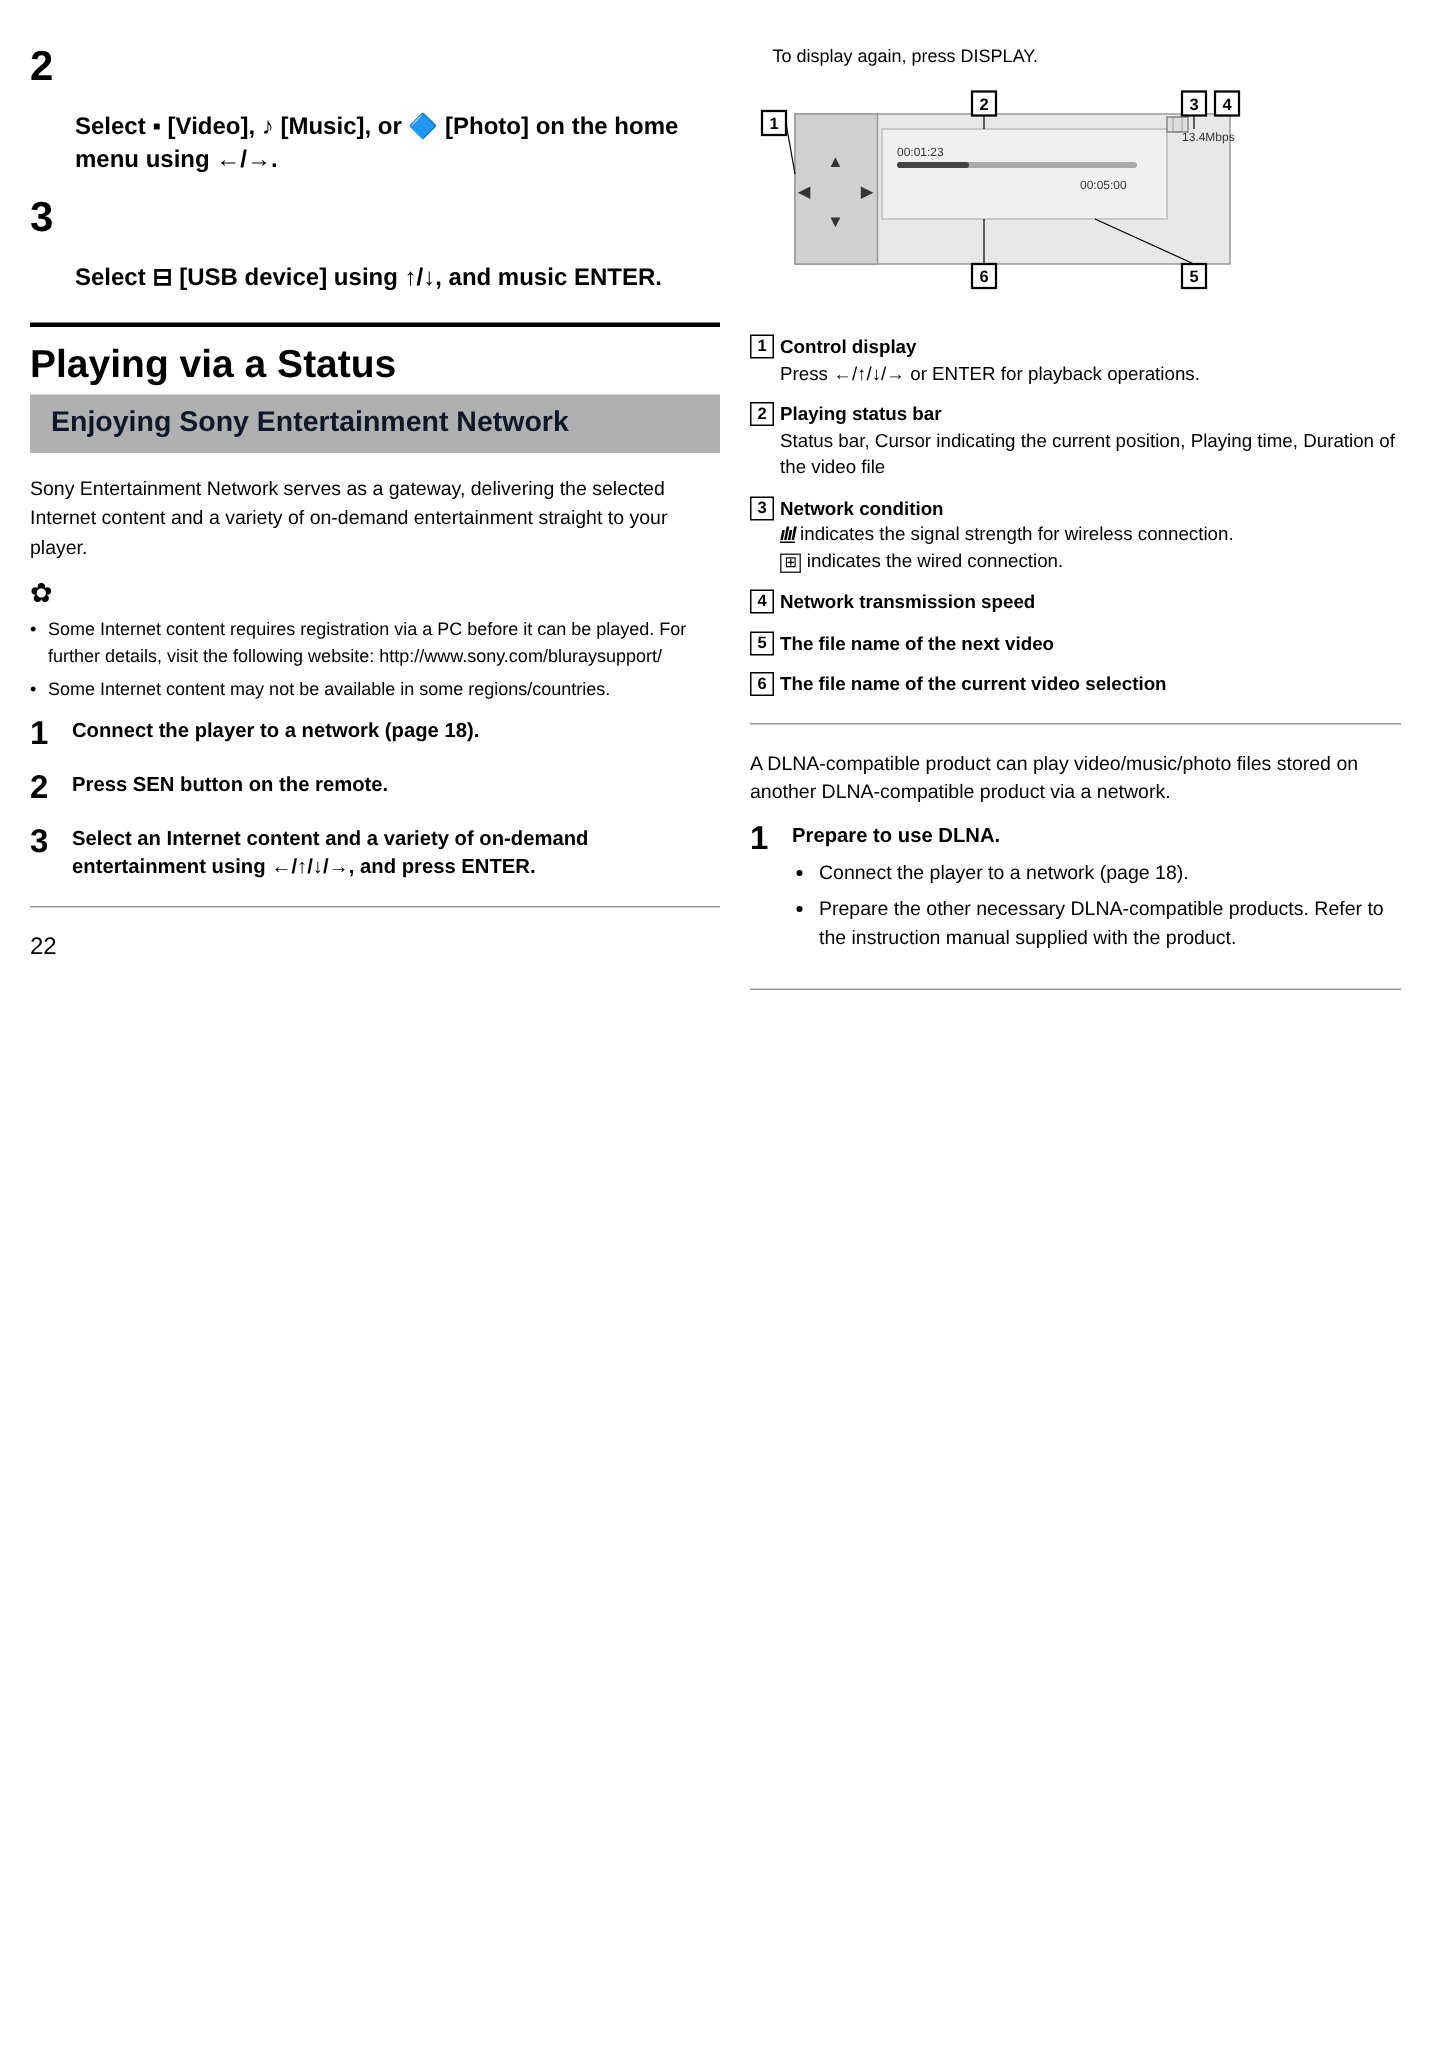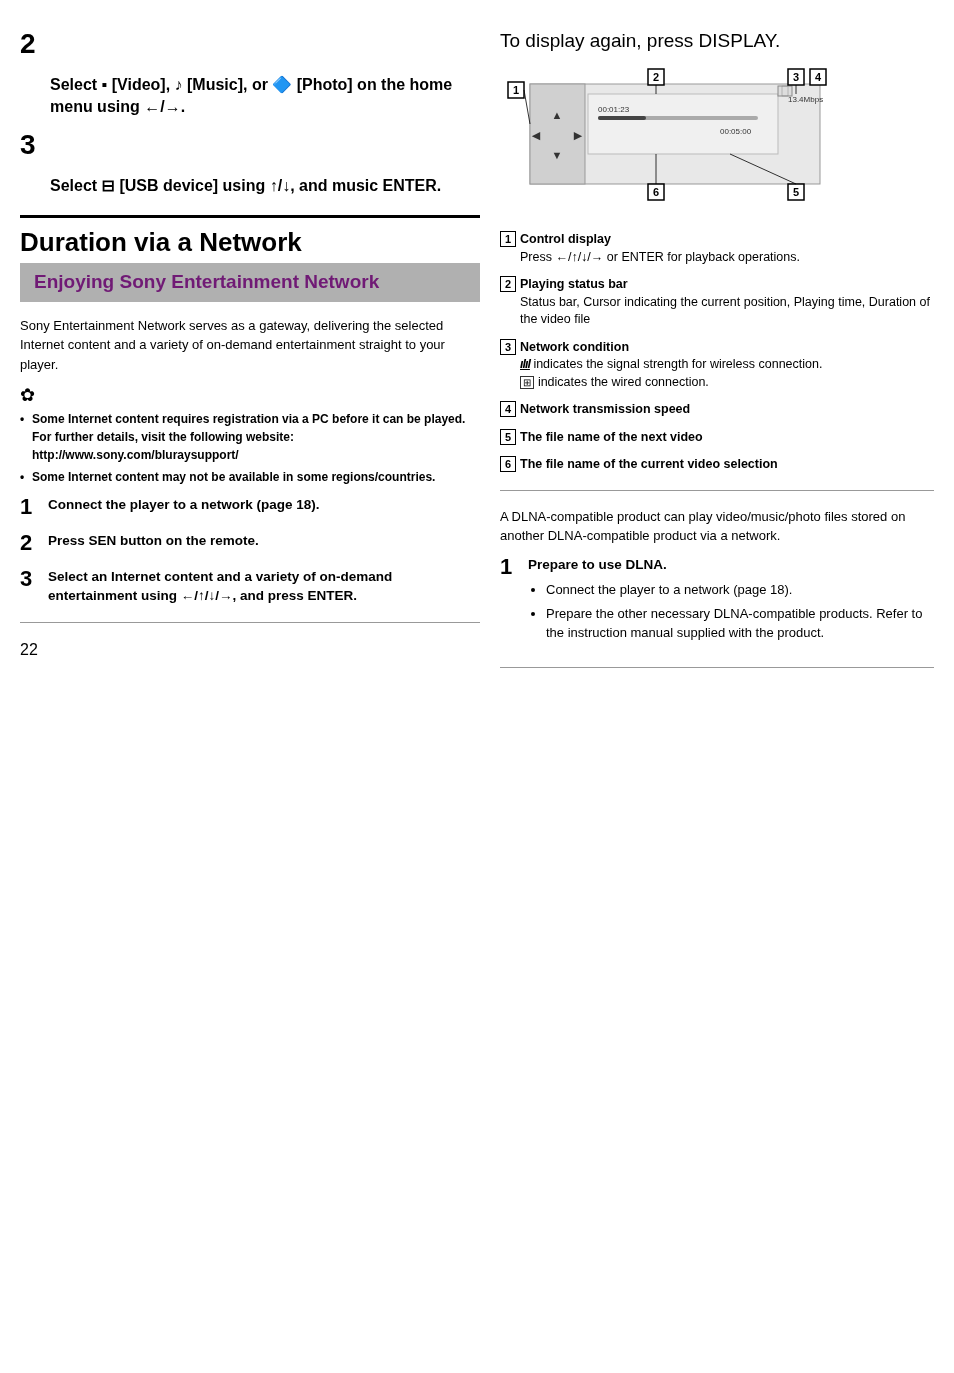--- a/index.html
+++ b/index.html
@@ -59,21 +59,21 @@
 
     
     .section-heading-box {
       background: #b0b0b0;
       padding: 8px 14px;
       margin-bottom: 14px;
     }
     .section-heading-box h2 {
       font-size: 19px;
       font-weight: bold;
-      color: #701a75;
+      color: #0f172a;
       line-height: 1.2;
     }
 
     
     .main-section-title {
       font-size: 26px;
       font-weight: bold;
       margin-bottom: 6px;
       line-height: 1.1;
     }
@@ -96,21 +96,20 @@
     .tip-list {
       list-style: none;
       padding: 0;
     }
     .tip-list li {
       font-size: 12px;
       line-height: 1.5;
       padding-left: 12px;
       position: relative;
       margin-bottom: 4px;
-      font-weight: bold;
     }
     .tip-list li::before {
       content: "•";
       position: absolute;
       left: 0;
     }
 
     
     .numbered-step {
       display: flex;
@@ -142,22 +141,23 @@
 
     
     .page-number {
       font-size: 16px;
       font-weight: normal;
       margin-top: 18px;
     }
 
     
     .display-again-text {
-      font-size: 19px;
+      font-size: 12px;
       margin-bottom: 12px;
+      margin-left: 15px;
     }
 
     
     .diagram-num {
       display: inline-flex;
       align-items: center;
       justify-content: center;
       width: 16px;
       height: 16px;
       border: 1.5px solid #000;
@@ -226,21 +226,21 @@
 
     <div class="step-item">
       <span class="step-num-large">3</span>
       <div class="step-content">
         <strong>Select ⊟ [USB device] using ↑/↓, and music ENTER.</strong>
       </div>
     </div>
 
     <hr class="section-divider">
 
-    <h1 class="main-section-title">Duration via a Network</h1>
+    <h1 class="main-section-title">Playing via a Status</h1>
 
     <div class="section-heading-box">
       <h2>Enjoying Sony Entertainment Network</h2>
     </div>
 
     <p class="body-text">Sony Entertainment Network serves as a gateway, delivering the selected Internet content and a variety of on-demand entertainment straight to your player.</p>
 
     <div class="tip-block">
       <div class="tip-icon">✿</div>
       <ul class="tip-list">

